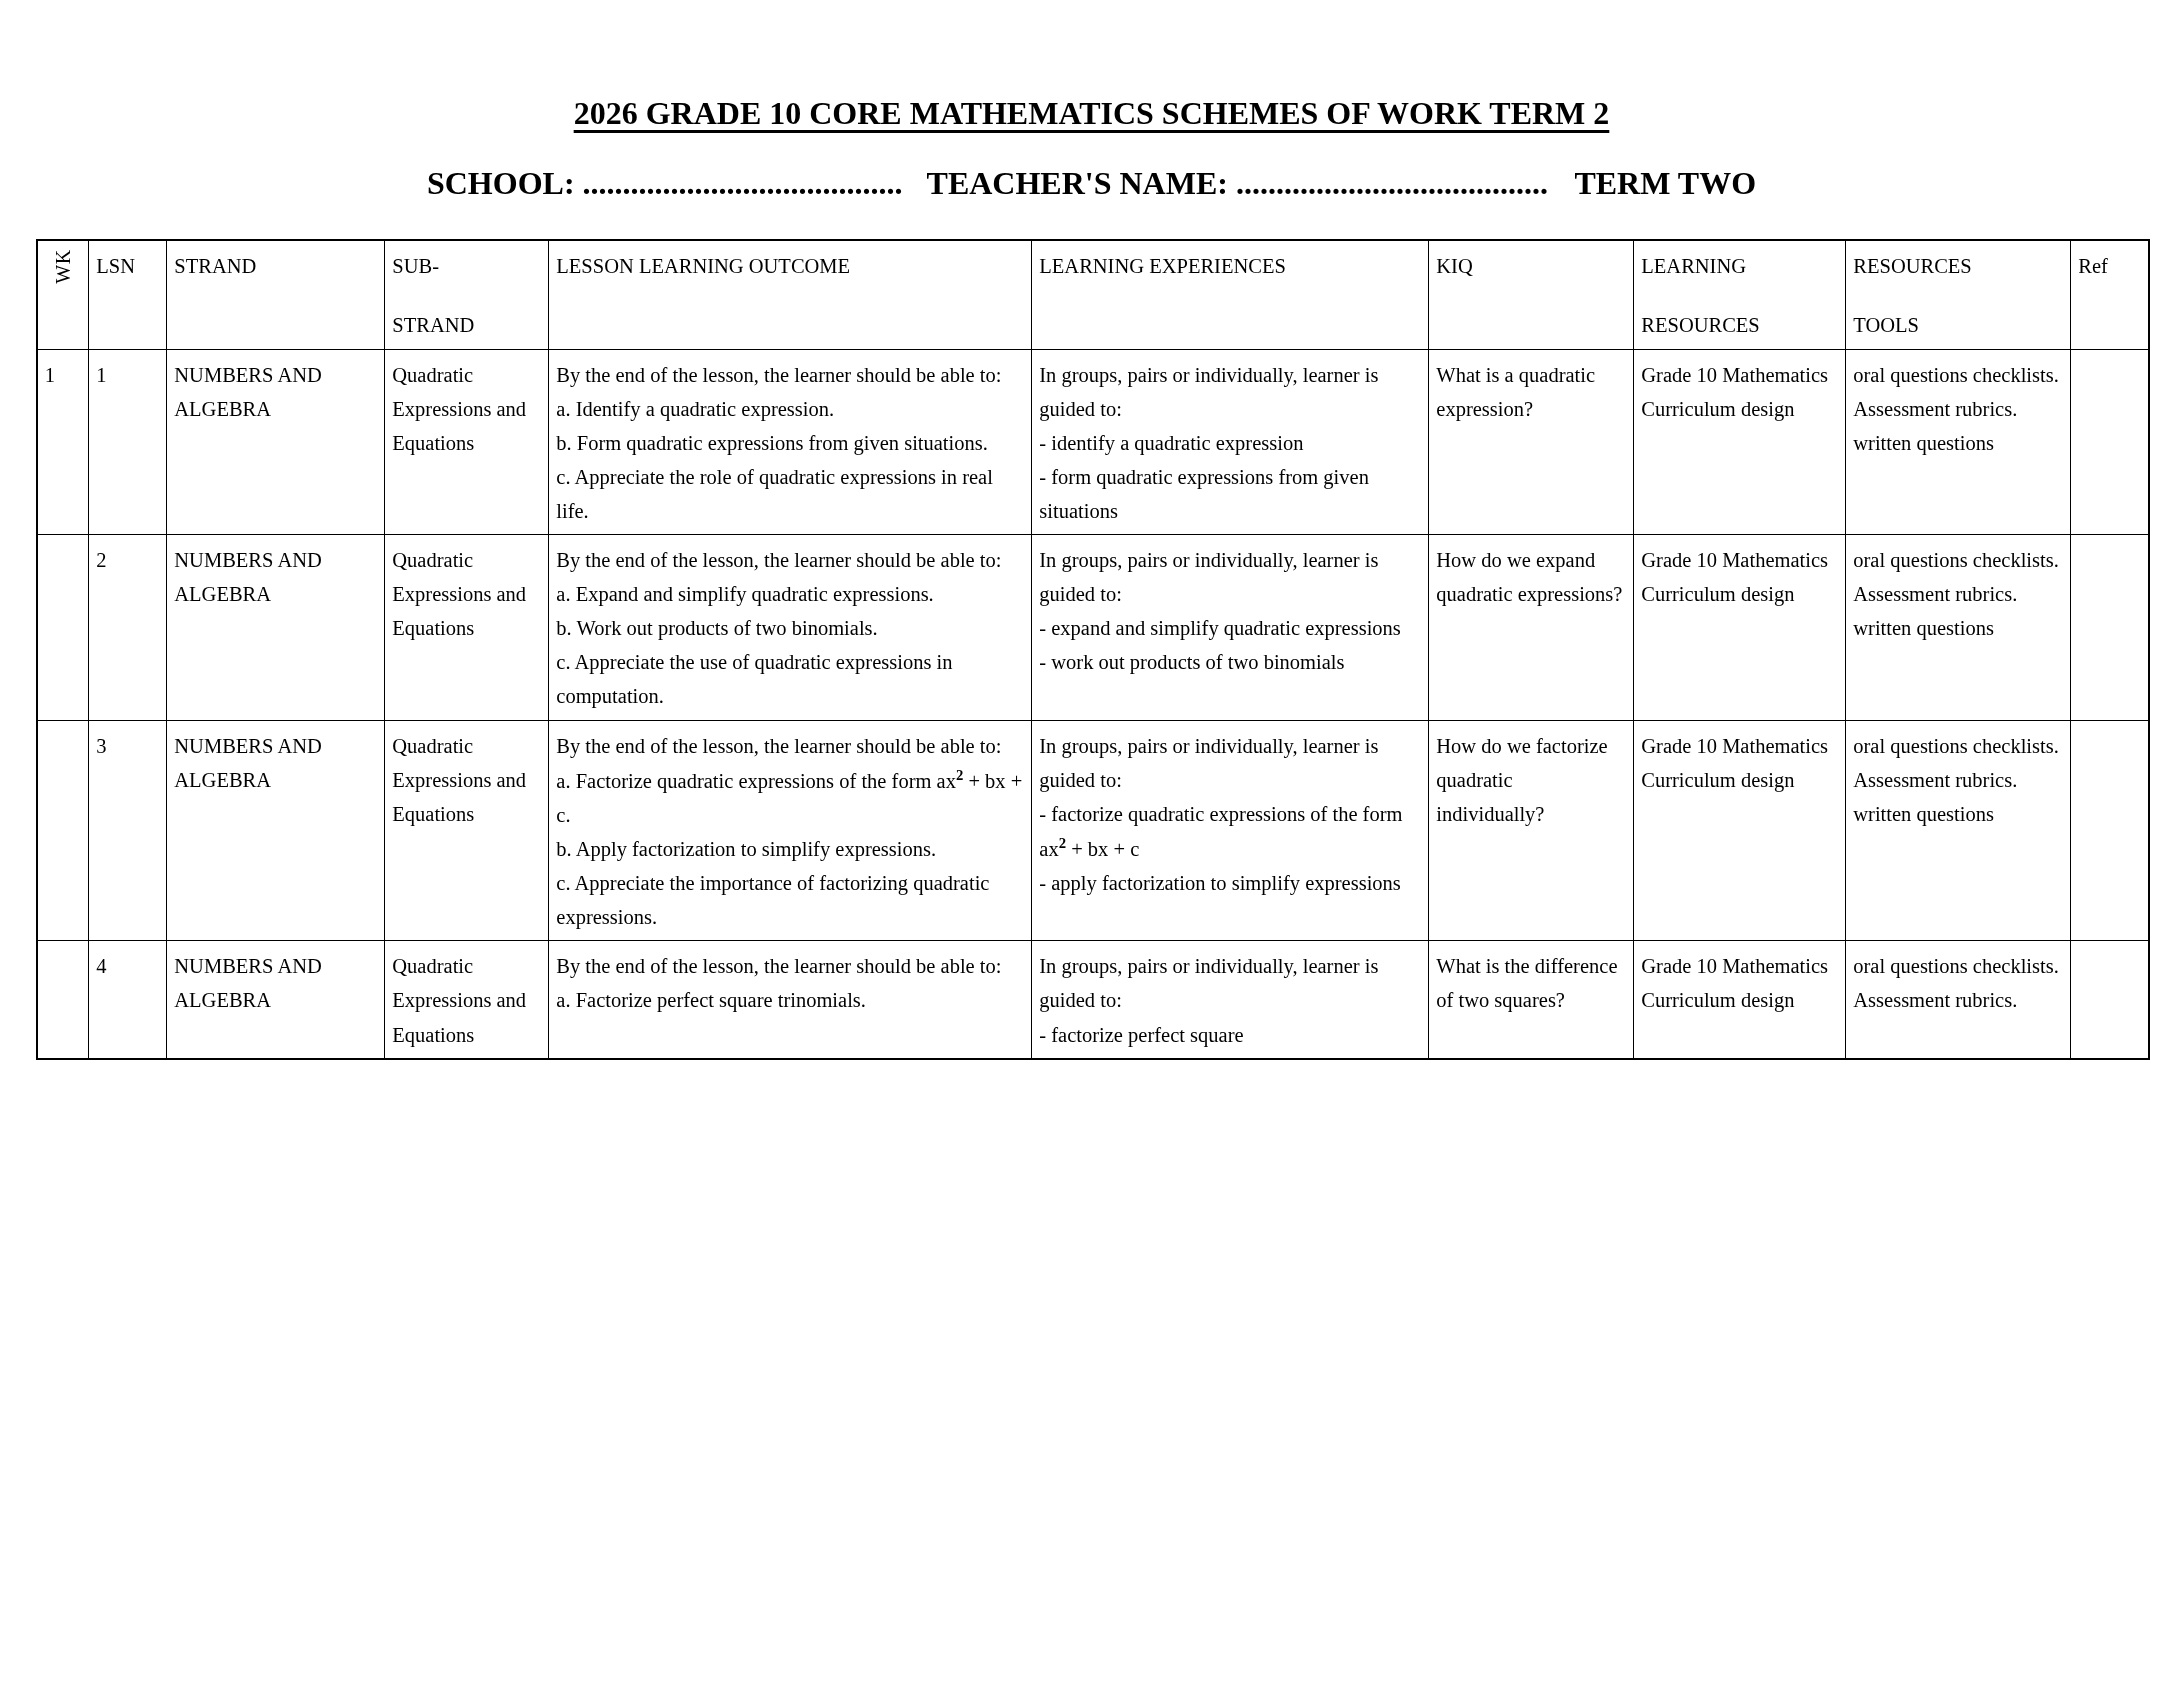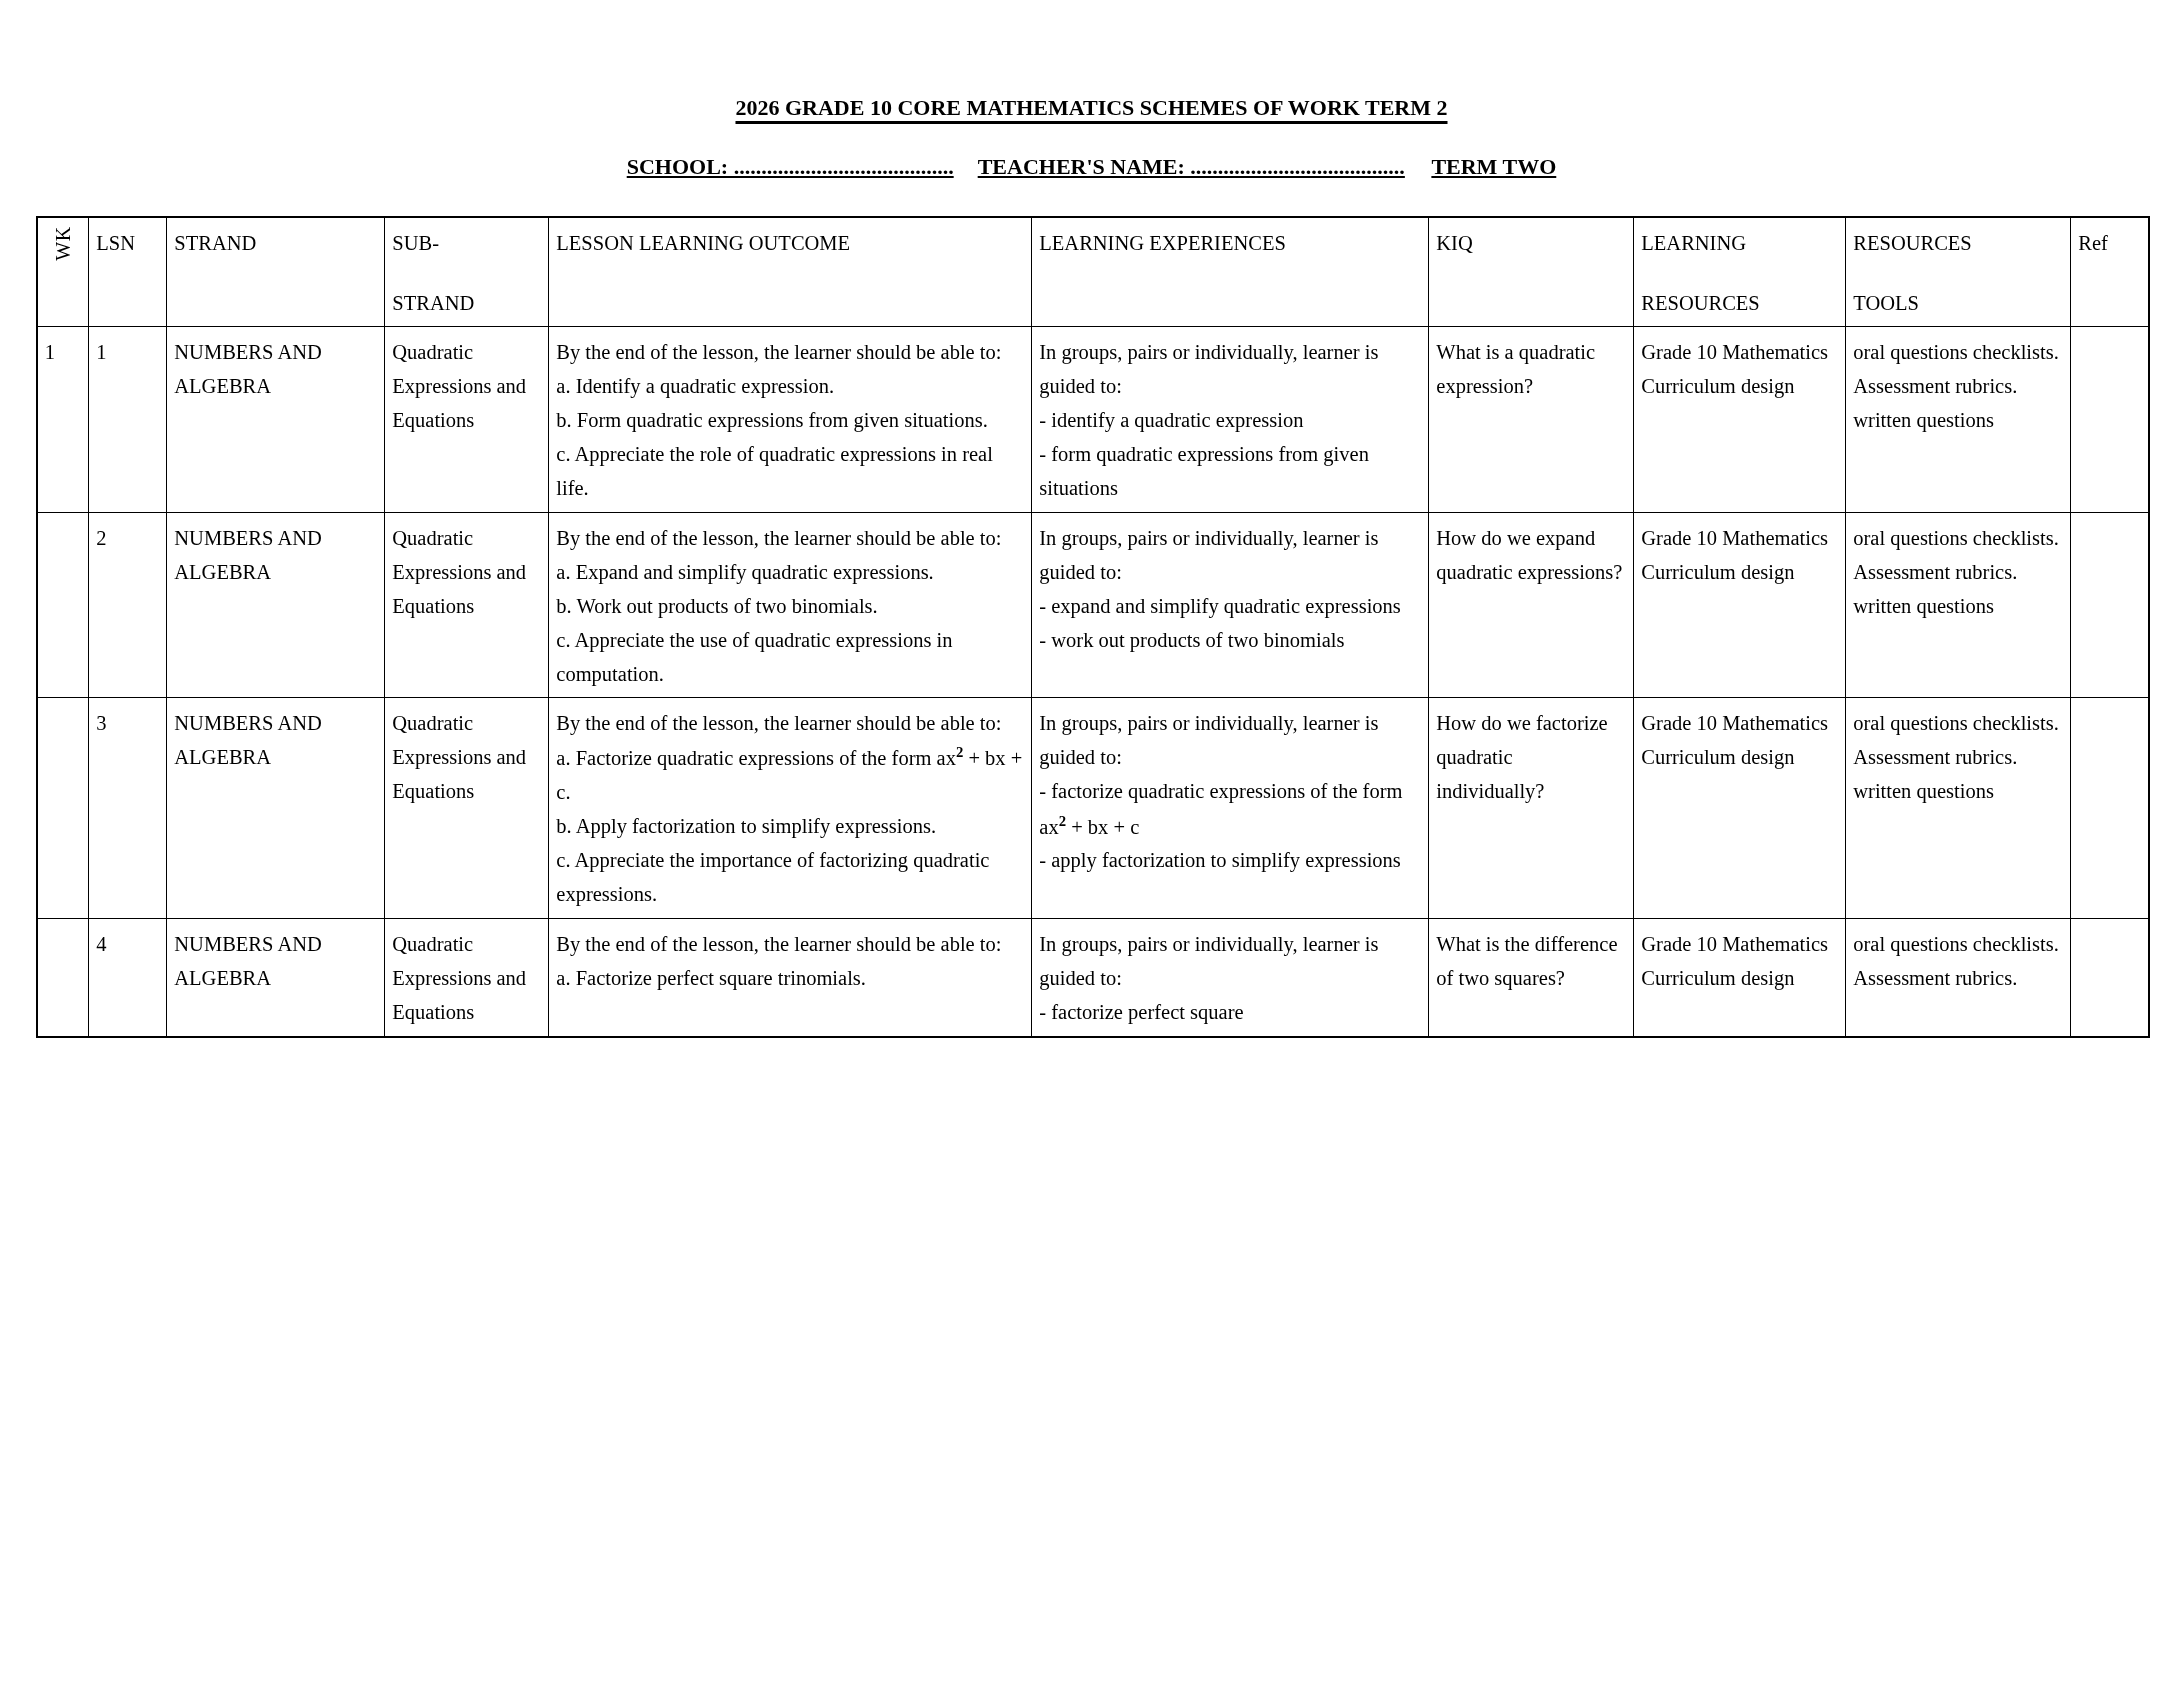--- a/index.html
+++ b/index.html
@@ -20,39 +20,38 @@
     height: 1687px;
     position: relative;
     box-sizing: border-box;
     padding: 0;
   }
 
   
   .doc-title {
     text-align: center;
     font-weight: bold;
-    font-size: 22px;
+    font-size: 32px;
     letter-spacing: 0px;
     margin-top: 96px;
     line-height: 1.1;
   }
   .doc-title .ul {
     text-decoration: underline;
     text-underline-offset: 6px;
     text-decoration-thickness: 3.3px;
   }
 
   .doc-subtitle {
     text-align: center;
     font-weight: bold;
-    font-size: 22px;
+    font-size: 32px;
     margin-top: 34px;
     line-height: 1.15;
     white-space: nowrap;
-    text-decoration: underline;
   }
   .doc-subtitle .gap-sm { display: inline-block; width: 24px; }
   .doc-subtitle .gap-lg { display: inline-block; width: 26.5px; }
 
   
   .table-wrap {
     margin: 0 auto;
     margin-top: 37px;
     width: 2112px;
   }

